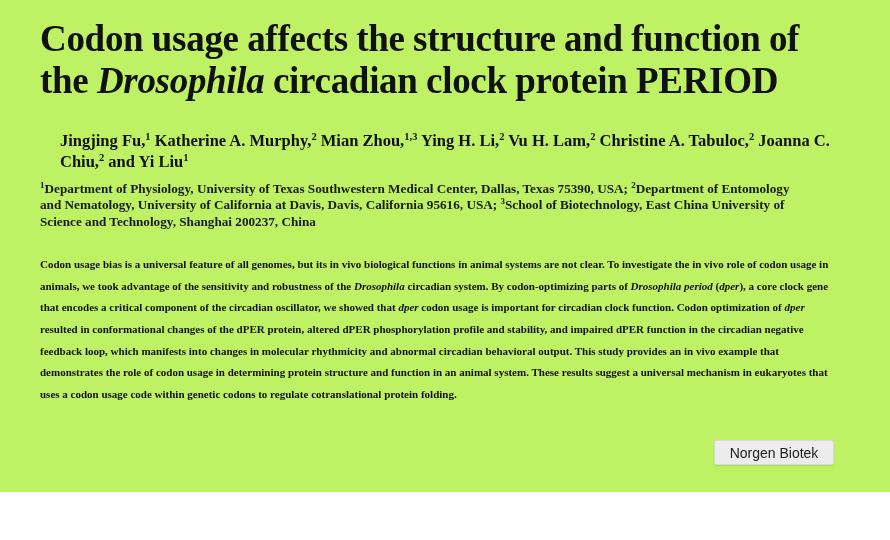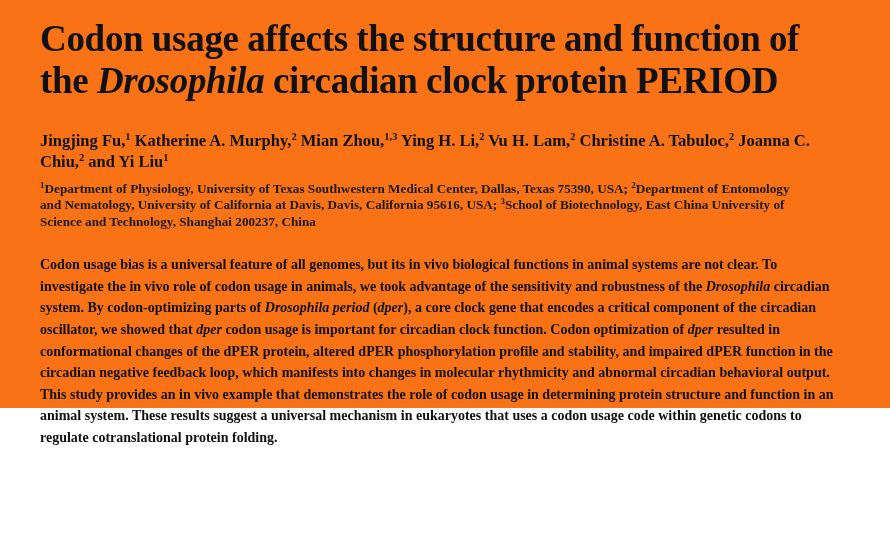--- a/index.html
+++ b/index.html
@@ -15,22 +15,22 @@
     color: #111111;
     position: relative;
     -webkit-font-smoothing: antialiased;
   }
 
   .page {
     position: absolute;
     left: 0;
     top: 0;
     width: 890px;
-    height: 408px;
-    background: #f97316;
+    height: 492px;
+    background: #bef264;
   }
 
   .content {
     position: absolute;
     left: 40px;
     top: 18px;
     width: 805px;
   }
 
   
@@ -50,20 +50,21 @@
   }
 
   
   .authors {
     margin-top: 28px;
     font-size: 16.5px;
     font-weight: bold;
     line-height: 21px;
     color: #111111;
     width: 790px;
+    margin-left: 20px;
   }
   .authors sup {
     font-size: 10.5px;
     font-weight: bold;
     vertical-align: super;
     line-height: 0;
   }
 
   
   .affiliations {
@@ -76,21 +77,21 @@
   }
   .affiliations sup {
     font-size: 9px;
     vertical-align: super;
     line-height: 0;
   }
 
   
   .abstract {
     margin-top: 24px;
-    font-size: 14px;
+    font-size: 11px;
     font-weight: bold;
     line-height: 21.6px;
     color: #111111;
     width: 802px;
     text-align: left;
   }
   .abstract .it {
     font-style: italic;
   }
 
@@ -133,13 +134,16 @@
     <div class="affiliations">
       <sup>1</sup><span>Department of Physiology, University of Texas Southwestern Medical Center, Dallas, Texas 75390, USA; </span><sup>2</sup><span>Department of Entomology and Nematology, University of California at Davis, Davis, California 95616, USA; </span><sup>3</sup><span>School of Biotechnology, East China University of Science and Technology, Shanghai 200237, China</span>
     </div>
 
     <div class="abstract">
       <span>Codon usage bias is a universal feature of all genomes, but its in vivo biological functions in animal systems are not clear. To investigate the in vivo role of codon usage in animals, we took advantage of the sensitivity and robustness of the </span><span class="it">Drosophila</span><span> circadian system. By codon-optimizing parts of </span><span class="it">Drosophila period</span><span> (</span><span class="it">dper</span><span>), a core clock gene that encodes a critical component of the circadian oscillator, we showed that </span><span class="it">dper</span><span> codon usage is important for circadian clock function. Codon optimization of </span><span class="it">dper</span><span> resulted in conformational changes of the dPER protein, altered dPER phosphorylation profile and stability, and impaired dPER function in the circadian negative feedback loop, which manifests into changes in molecular rhythmicity and abnormal circadian behavioral output. This study provides an in vivo example that demonstrates the role of codon usage in determining protein structure and function in an animal system. These results suggest a universal mechanism in eukaryotes that uses a codon usage code within genetic codons to regulate cotranslational protein folding.</span>
     </div>
 
   </div>
 
+  <div class="overlay-tooltip">
+    <span>Norgen Biotek</span>
+  </div>
 </div>
 
 </body></html>

